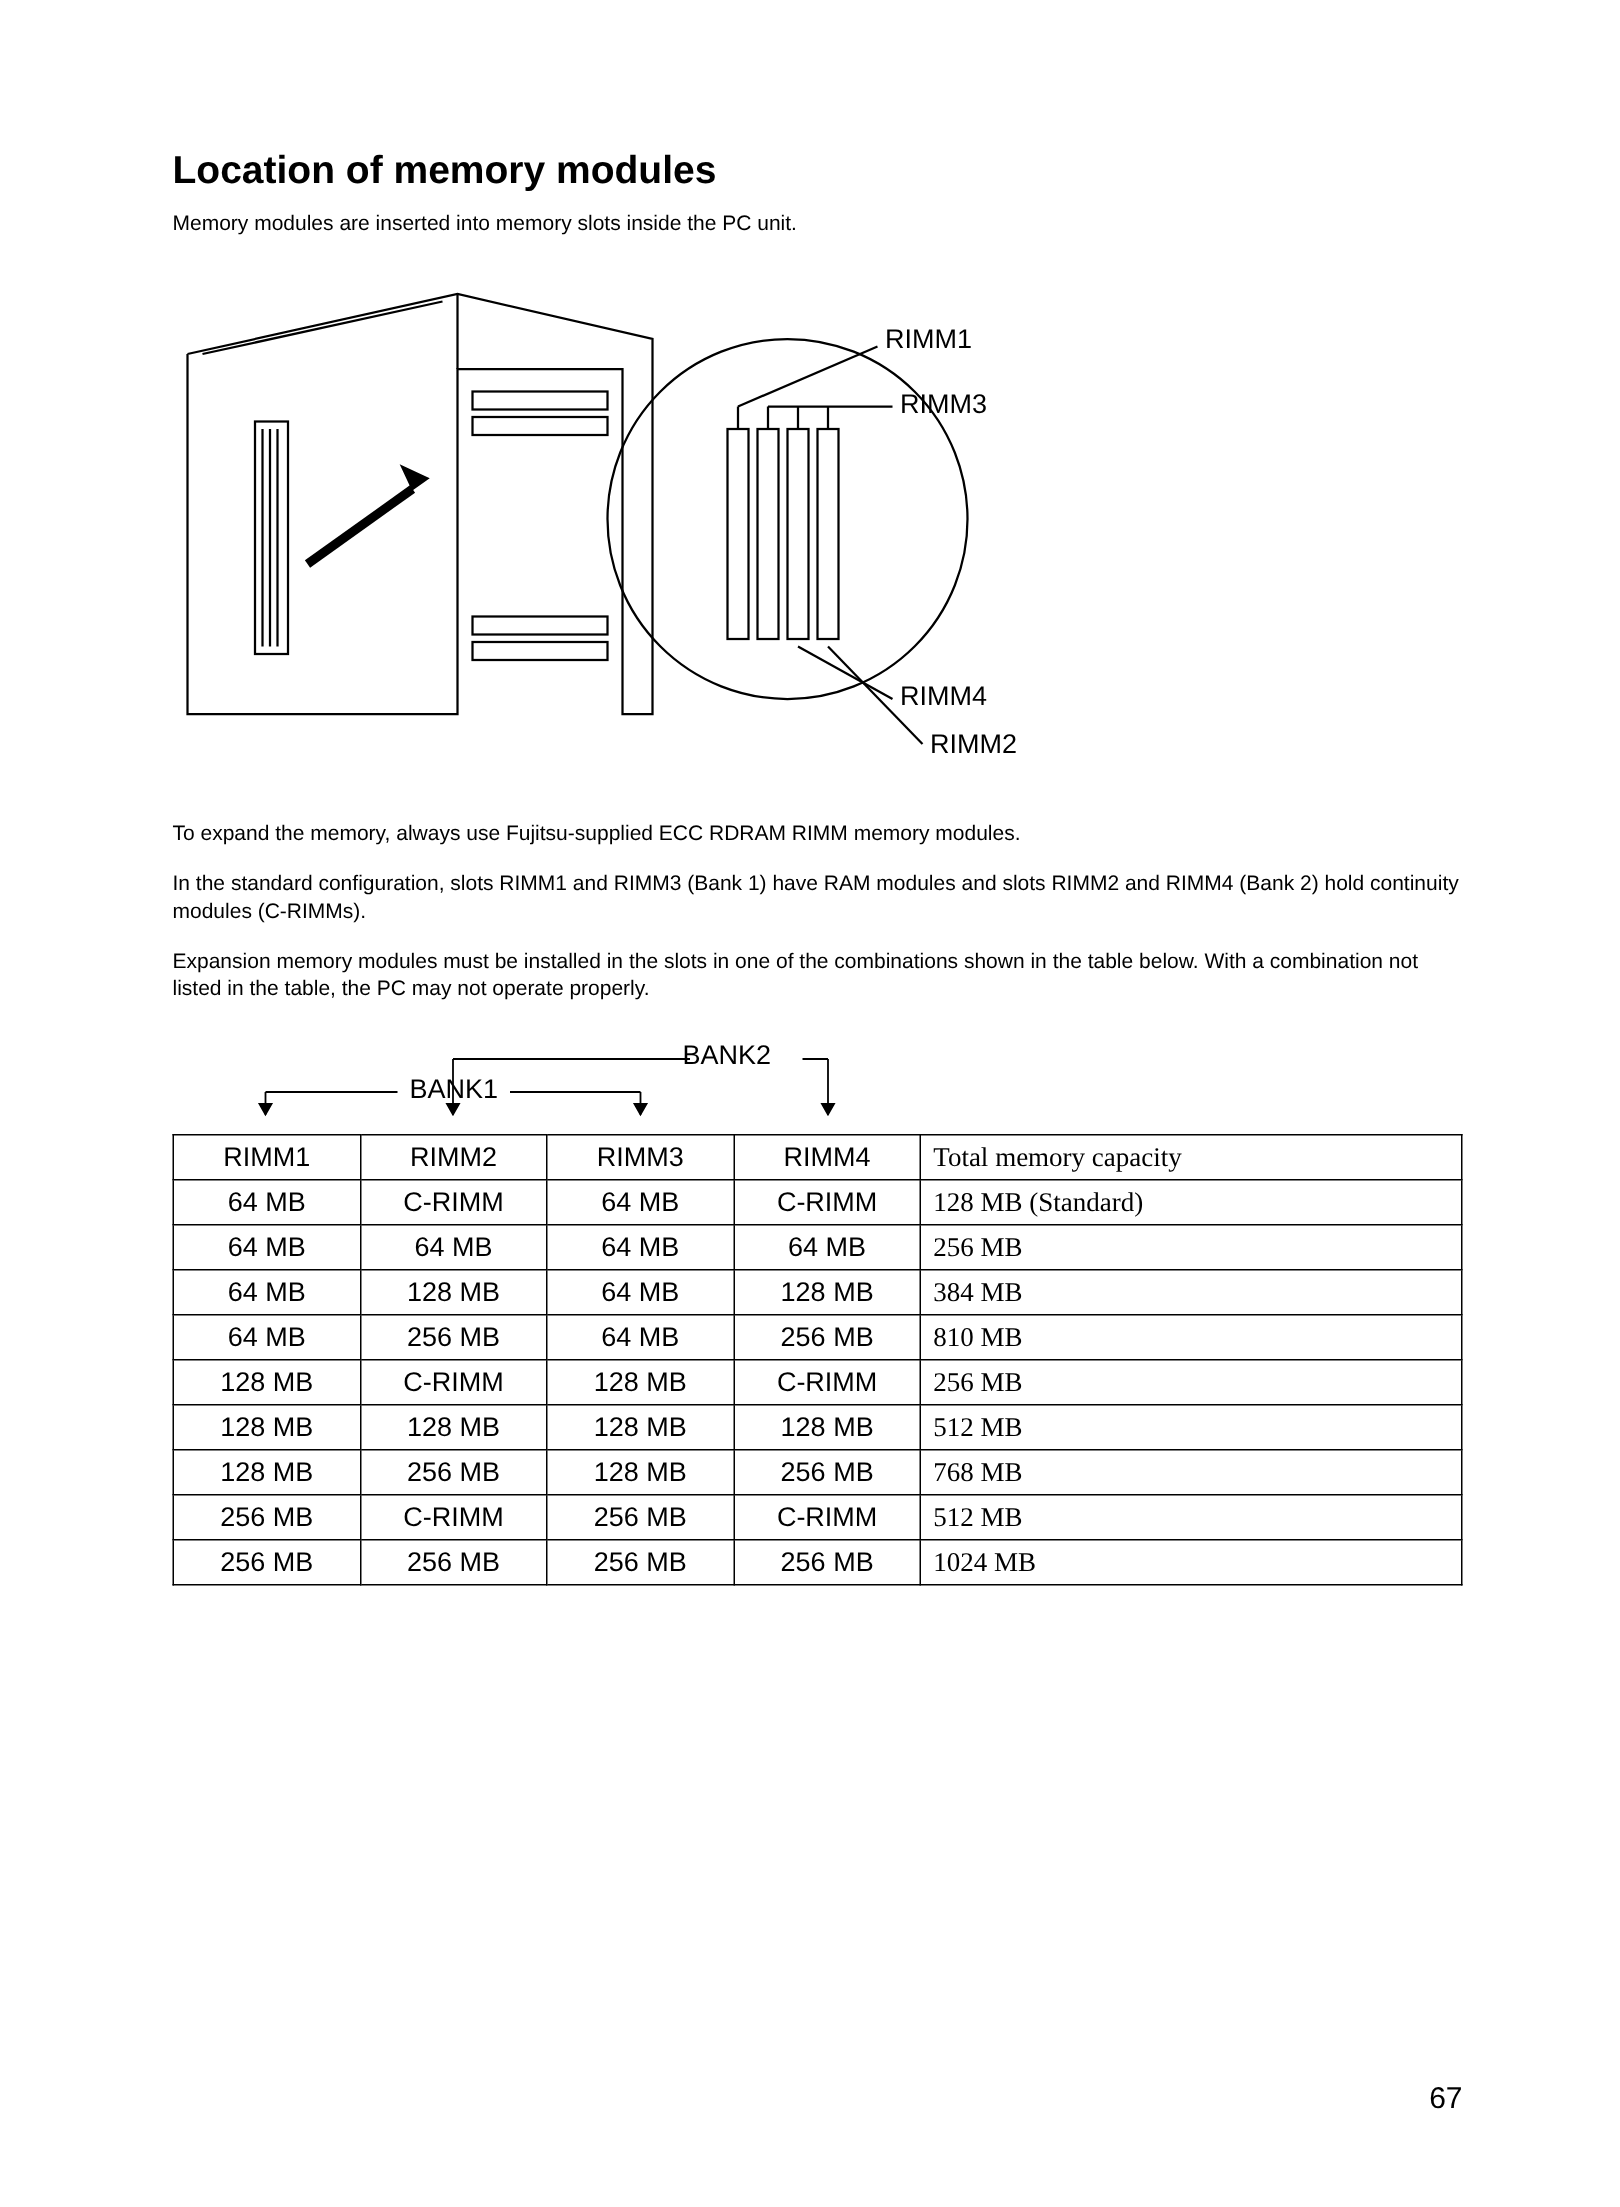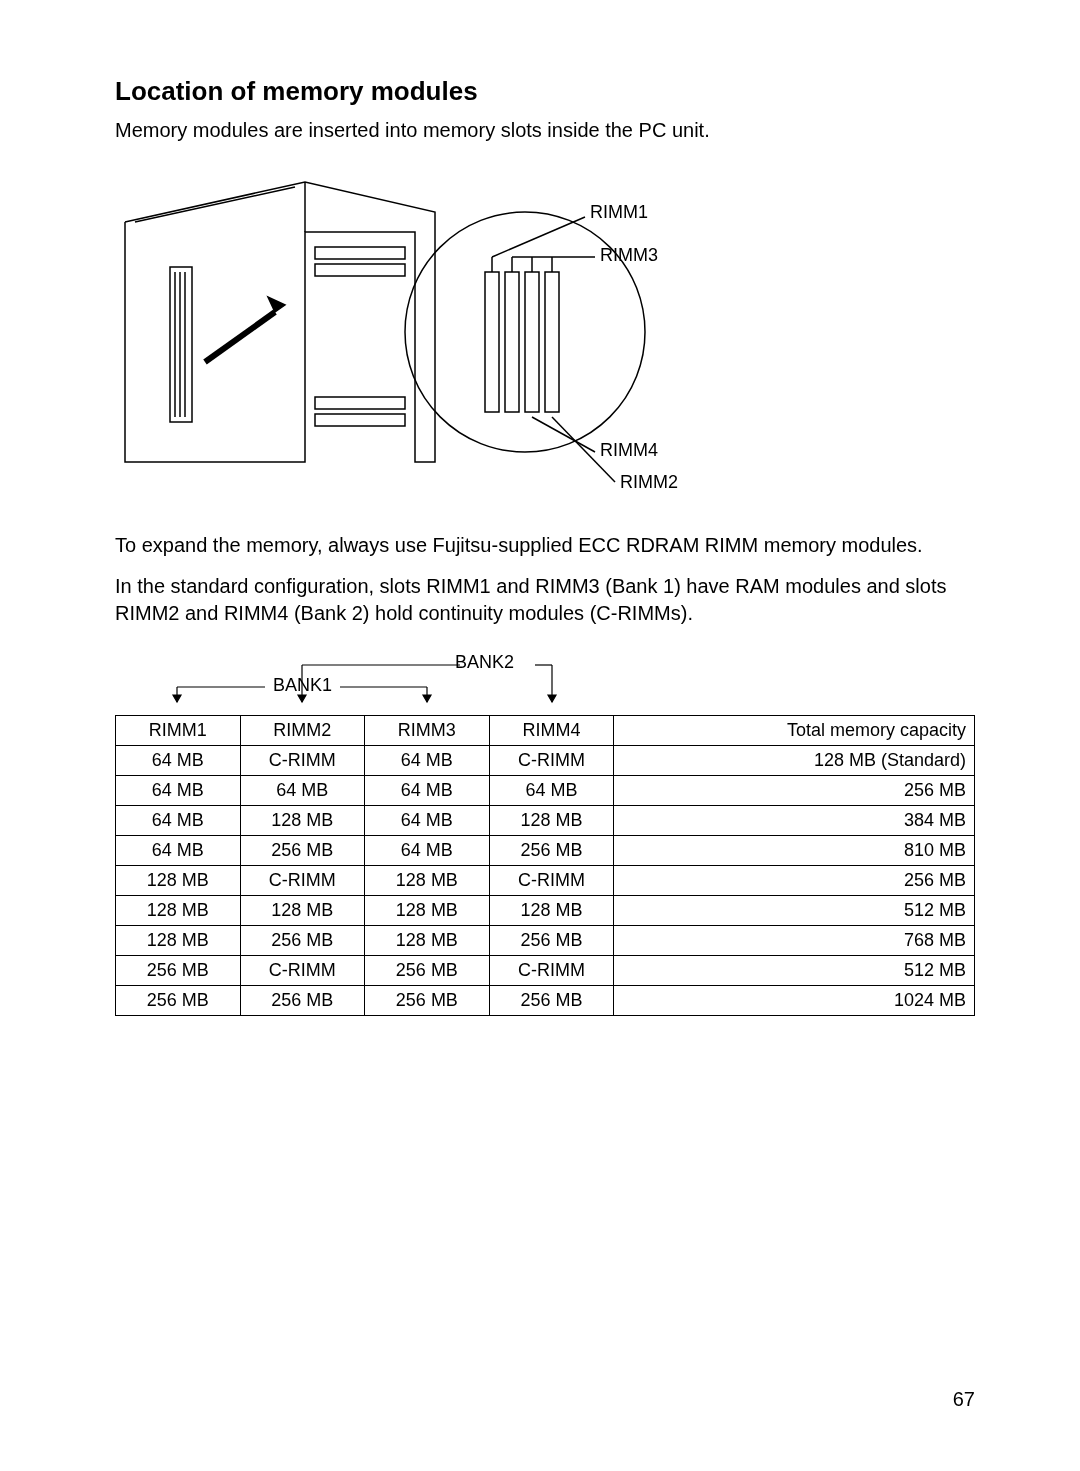--- a/index.html
+++ b/index.html
@@ -4,33 +4,33 @@
 <style>
   body {
     margin: 0;
     padding: 0;
     background: #fff;
     font-family: Arial, Helvetica, sans-serif;
     color: #000;
     width: 1080px;
   }
   .page {
-    padding: 76px 105px 60px 115px;
+    padding: 98px 105px 60px 115px;
     box-sizing: border-box;
     width: 1080px;
     position: relative;
     min-height: 1471px;
   }
   h2.section {
     font-size: 26px;
     font-weight: bold;
     margin: 0 0 10px 0;
   }
   p.body {
-    font-size: 20px;
+    font-size: 14px;
     margin: 6px 0 14px 0;
     line-height: 1.35;
   }
   h3.subsection {
     font-size: 19px;
     font-weight: bold;
     margin: 18px 0 6px 0;
   }
   .diagram-wrap {
     margin: 18px 0 30px 0;
@@ -49,21 +49,22 @@
     width: 100%;
     font-size: 18px;
   }
   table.combo th, table.combo td {
     border: 1px solid #000;
     padding: 4px 8px;
     text-align: center;
     font-weight: normal;
   }
   table.combo td.last, table.combo th.last {
-    text-align: right;
+    text-align: left;
+    font-family: Liberation Serif, serif;
   }
   .page-number {
     position: absolute;
     right: 105px;
     bottom: 60px;
     font-size: 20px;
   }
   .callout-label {
     font-size: 18px;
     position: absolute;
@@ -120,20 +121,21 @@
     </svg>
     <span class="callout-label" style="left:475px; top:40px;">RIMM1</span>
     <span class="callout-label" style="left:485px; top:83px;">RIMM3</span>
     <span class="callout-label" style="left:485px; top:278px;">RIMM4</span>
     <span class="callout-label" style="left:505px; top:310px;">RIMM2</span>
   </div>
 
   <p class="body">To expand the memory, always use Fujitsu-supplied ECC RDRAM RIMM memory modules.</p>
 
   <p class="body">In the standard configuration, slots RIMM1 and RIMM3 (Bank 1) have RAM modules and slots RIMM2 and RIMM4 (Bank 2) hold continuity modules (C-RIMMs).</p>
+  <p class="body">Expansion memory modules must be installed in the slots in one of the combinations shown in the table below. With a combination not listed in the table, the PC may not operate properly.</p>
 
   <div class="bank-label-row">
     <svg class="bank-svg" viewBox="0 0 860 68" preserveAspectRatio="none">
       <g stroke="#000" stroke-width="1.2" fill="none">
 
         <line x1="62" y1="55" x2="62" y2="40"></line>
         <line x1="62" y1="40" x2="150" y2="40"></line>
         <line x1="225" y1="40" x2="312" y2="40"></line>
         <line x1="312" y1="55" x2="312" y2="40"></line>
         <polygon points="62,55 58,48 66,48" fill="#000"></polygon>

